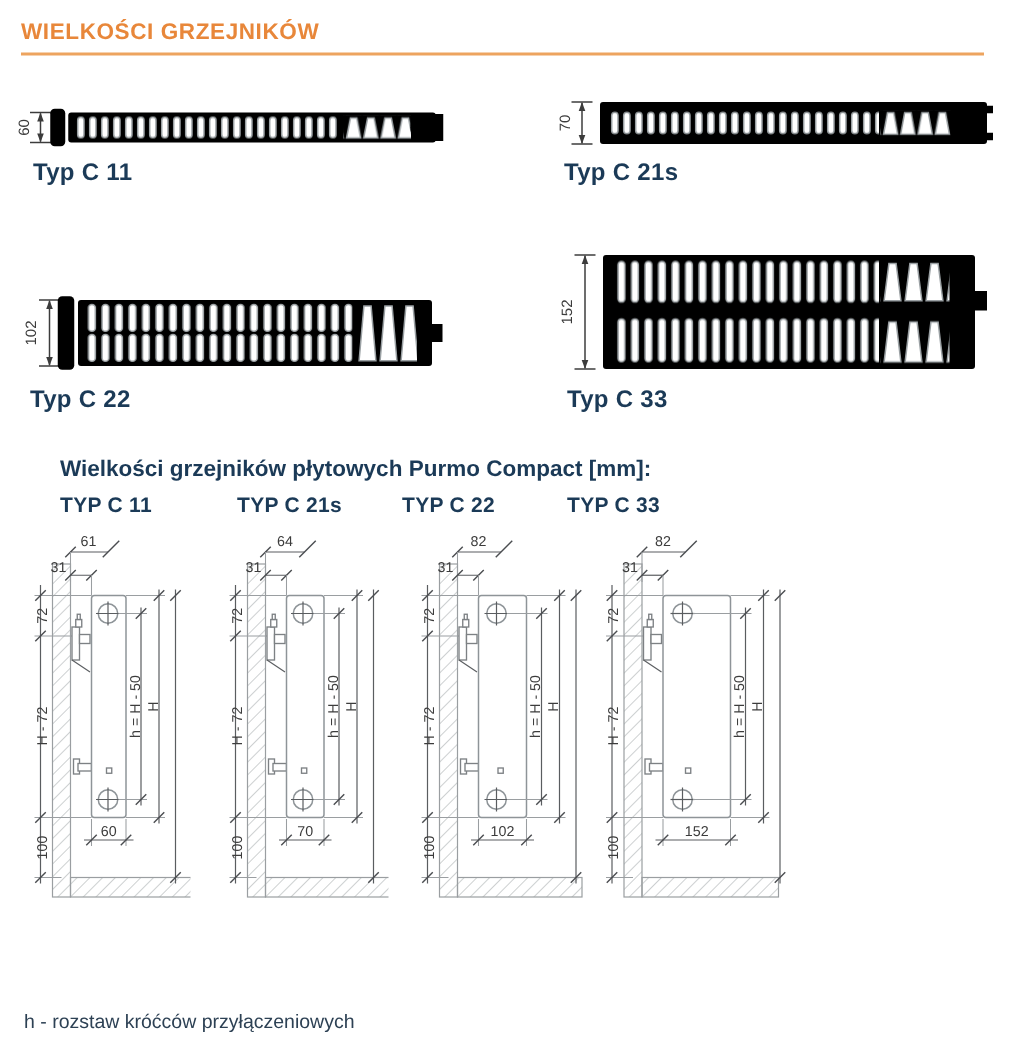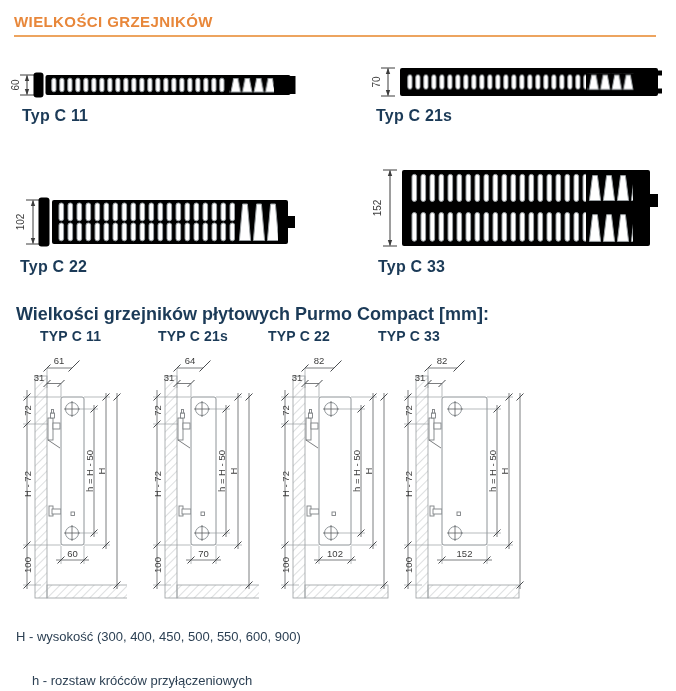--- a/index.html
+++ b/index.html
@@ -2,21 +2,21 @@
 <html><head>
 <meta charset="utf-8">
 <style>
   html,body{margin:0;padding:0;background:#fff;}
   .canvas{position:relative;width:676px;height:691px;background:#fff;overflow:hidden;
           font-family:"Liberation Sans","DejaVu Sans",sans-serif;}
   .abs{position:absolute;}
   .page-title{font-size:15px;font-weight:700;letter-spacing:.4px;color:#e8873a;}
   .rule{height:2px;background:#eda45f;}
   .typ-label{font-size:16px;font-weight:700;color:#1b3a57;letter-spacing:.2px;}
-  .section-title{font-size:18px;font-weight:700;color:#1b3a57;}
+  .section-title{font-size:15px;font-weight:700;color:#1b3a57;margin-left:24px;}
   .col-header{font-size:14px;font-weight:700;color:#1b3a57;letter-spacing:.2px;}
   .legend-line{font-size:13px;color:#2d4154;}
   svg{display:block;}
   svg text{font-family:"Liberation Sans","DejaVu Sans",sans-serif;}
   .dim line{stroke:#3c3c3c;stroke-width:1;}
   .dim polygon{fill:#3c3c3c;}
   .dim text{font-size:10px;fill:#3c3c3c;text-anchor:middle;}
   .sv .ol{fill:#fff;stroke:#8e9498;stroke-width:1;}
   .sv .ext{stroke:#9a9ea1;stroke-width:.7;fill:none;}
   .sv .dln{stroke:#5a5d60;stroke-width:.8;fill:none;}
@@ -443,16 +443,15 @@
     <line class="tick" x1="114.5" y1="48.5" x2="121.5" y2="41.5"></line>
     <line class="tick" x1="114.5" y1="236.5" x2="121.5" y2="229.5"></line>
     <line class="ext" x1="40" y1="194" x2="40" y2="212"></line>
     <line class="ext" x1="85" y1="194" x2="85" y2="212"></line>
     <line class="dln" x1="35" y1="208" x2="90" y2="208"></line>
     <line class="tick" x1="36.5" y1="211.5" x2="43.5" y2="204.5"></line>
     <line class="tick" x1="81.5" y1="211.5" x2="88.5" y2="204.5"></line>
     <text x="62.5" y="205">152</text>
   </svg>
 
-  <div class="abs legend-line" style="left:16px;top:629px;">H - wysokość (300, 400, 450, 500, 550, 600, 900)</div>
-  <div class="abs legend-line" style="left:32px;top:673px;">h - rozstaw króćców przyłączeniowych</div>
+  <div class="abs legend-line" style="left:16px;top:673px;">h - rozstaw króćców przyłączeniowych</div>
 
 </div>
 
 </body></html>

